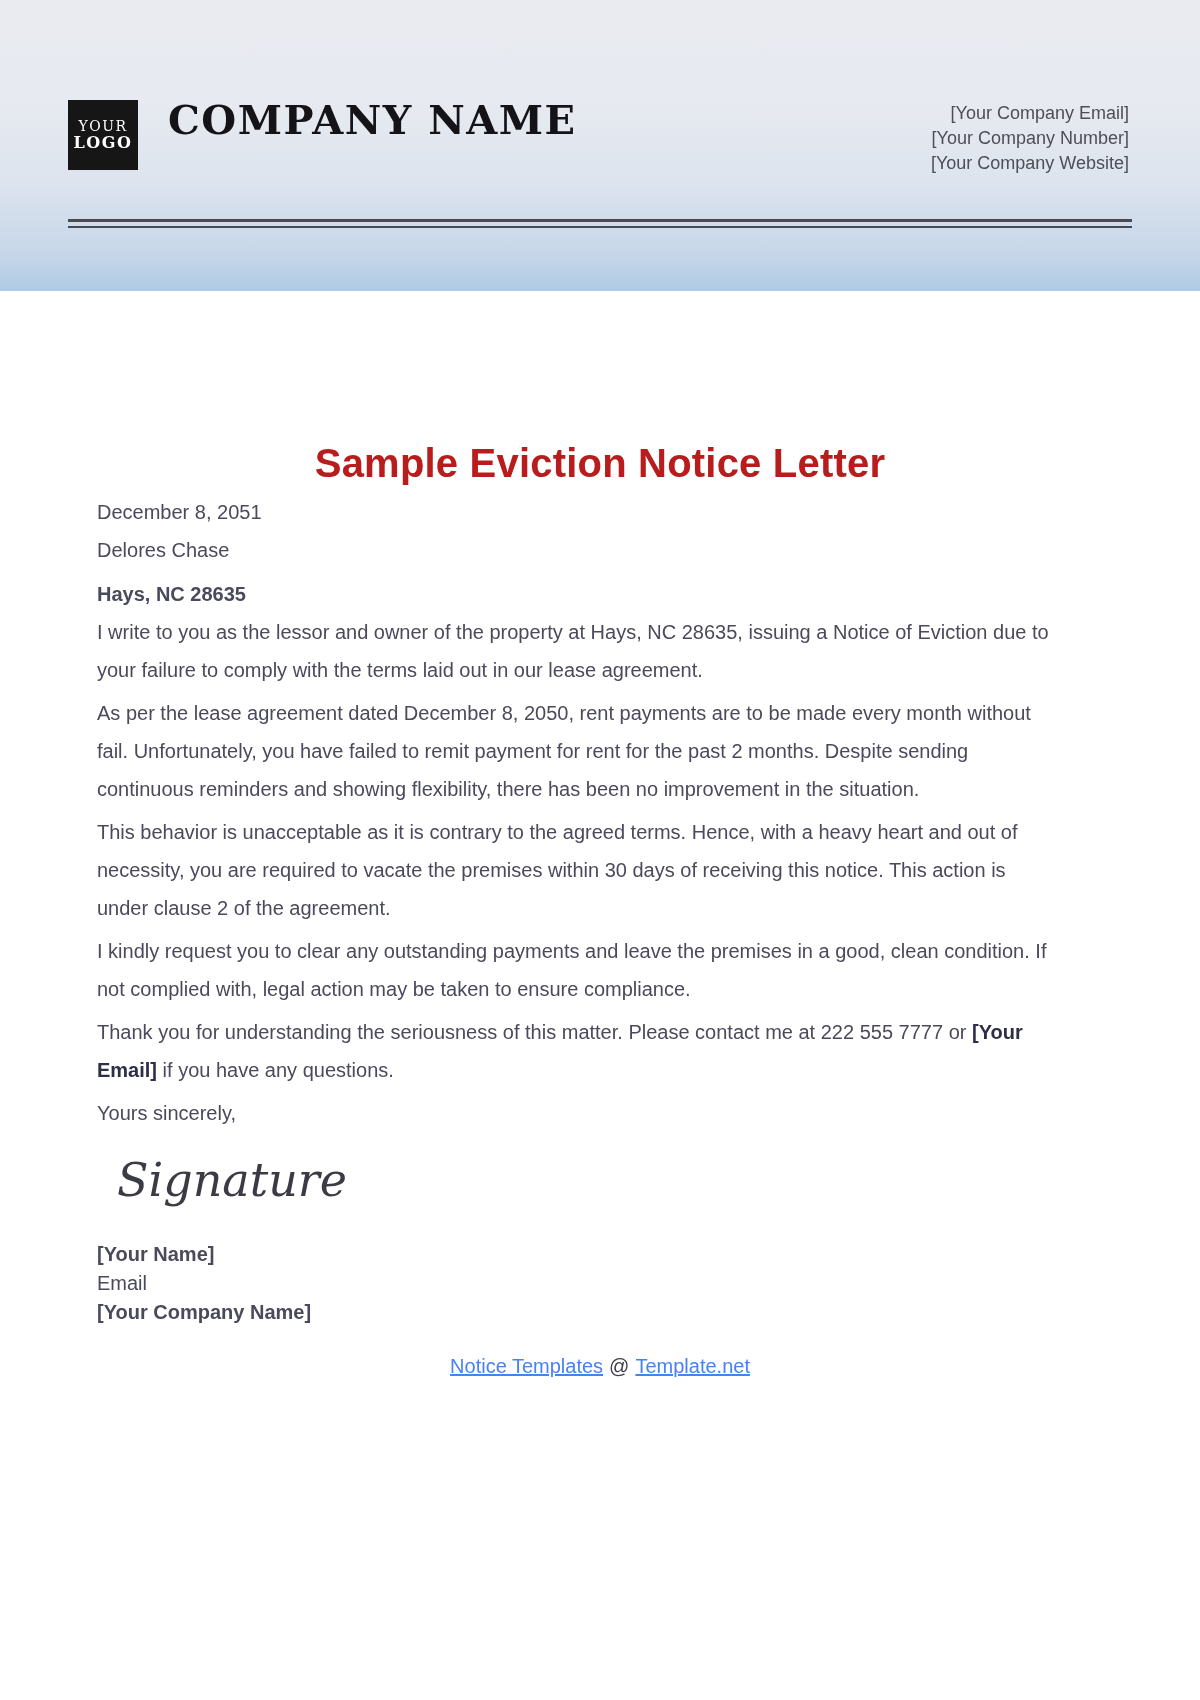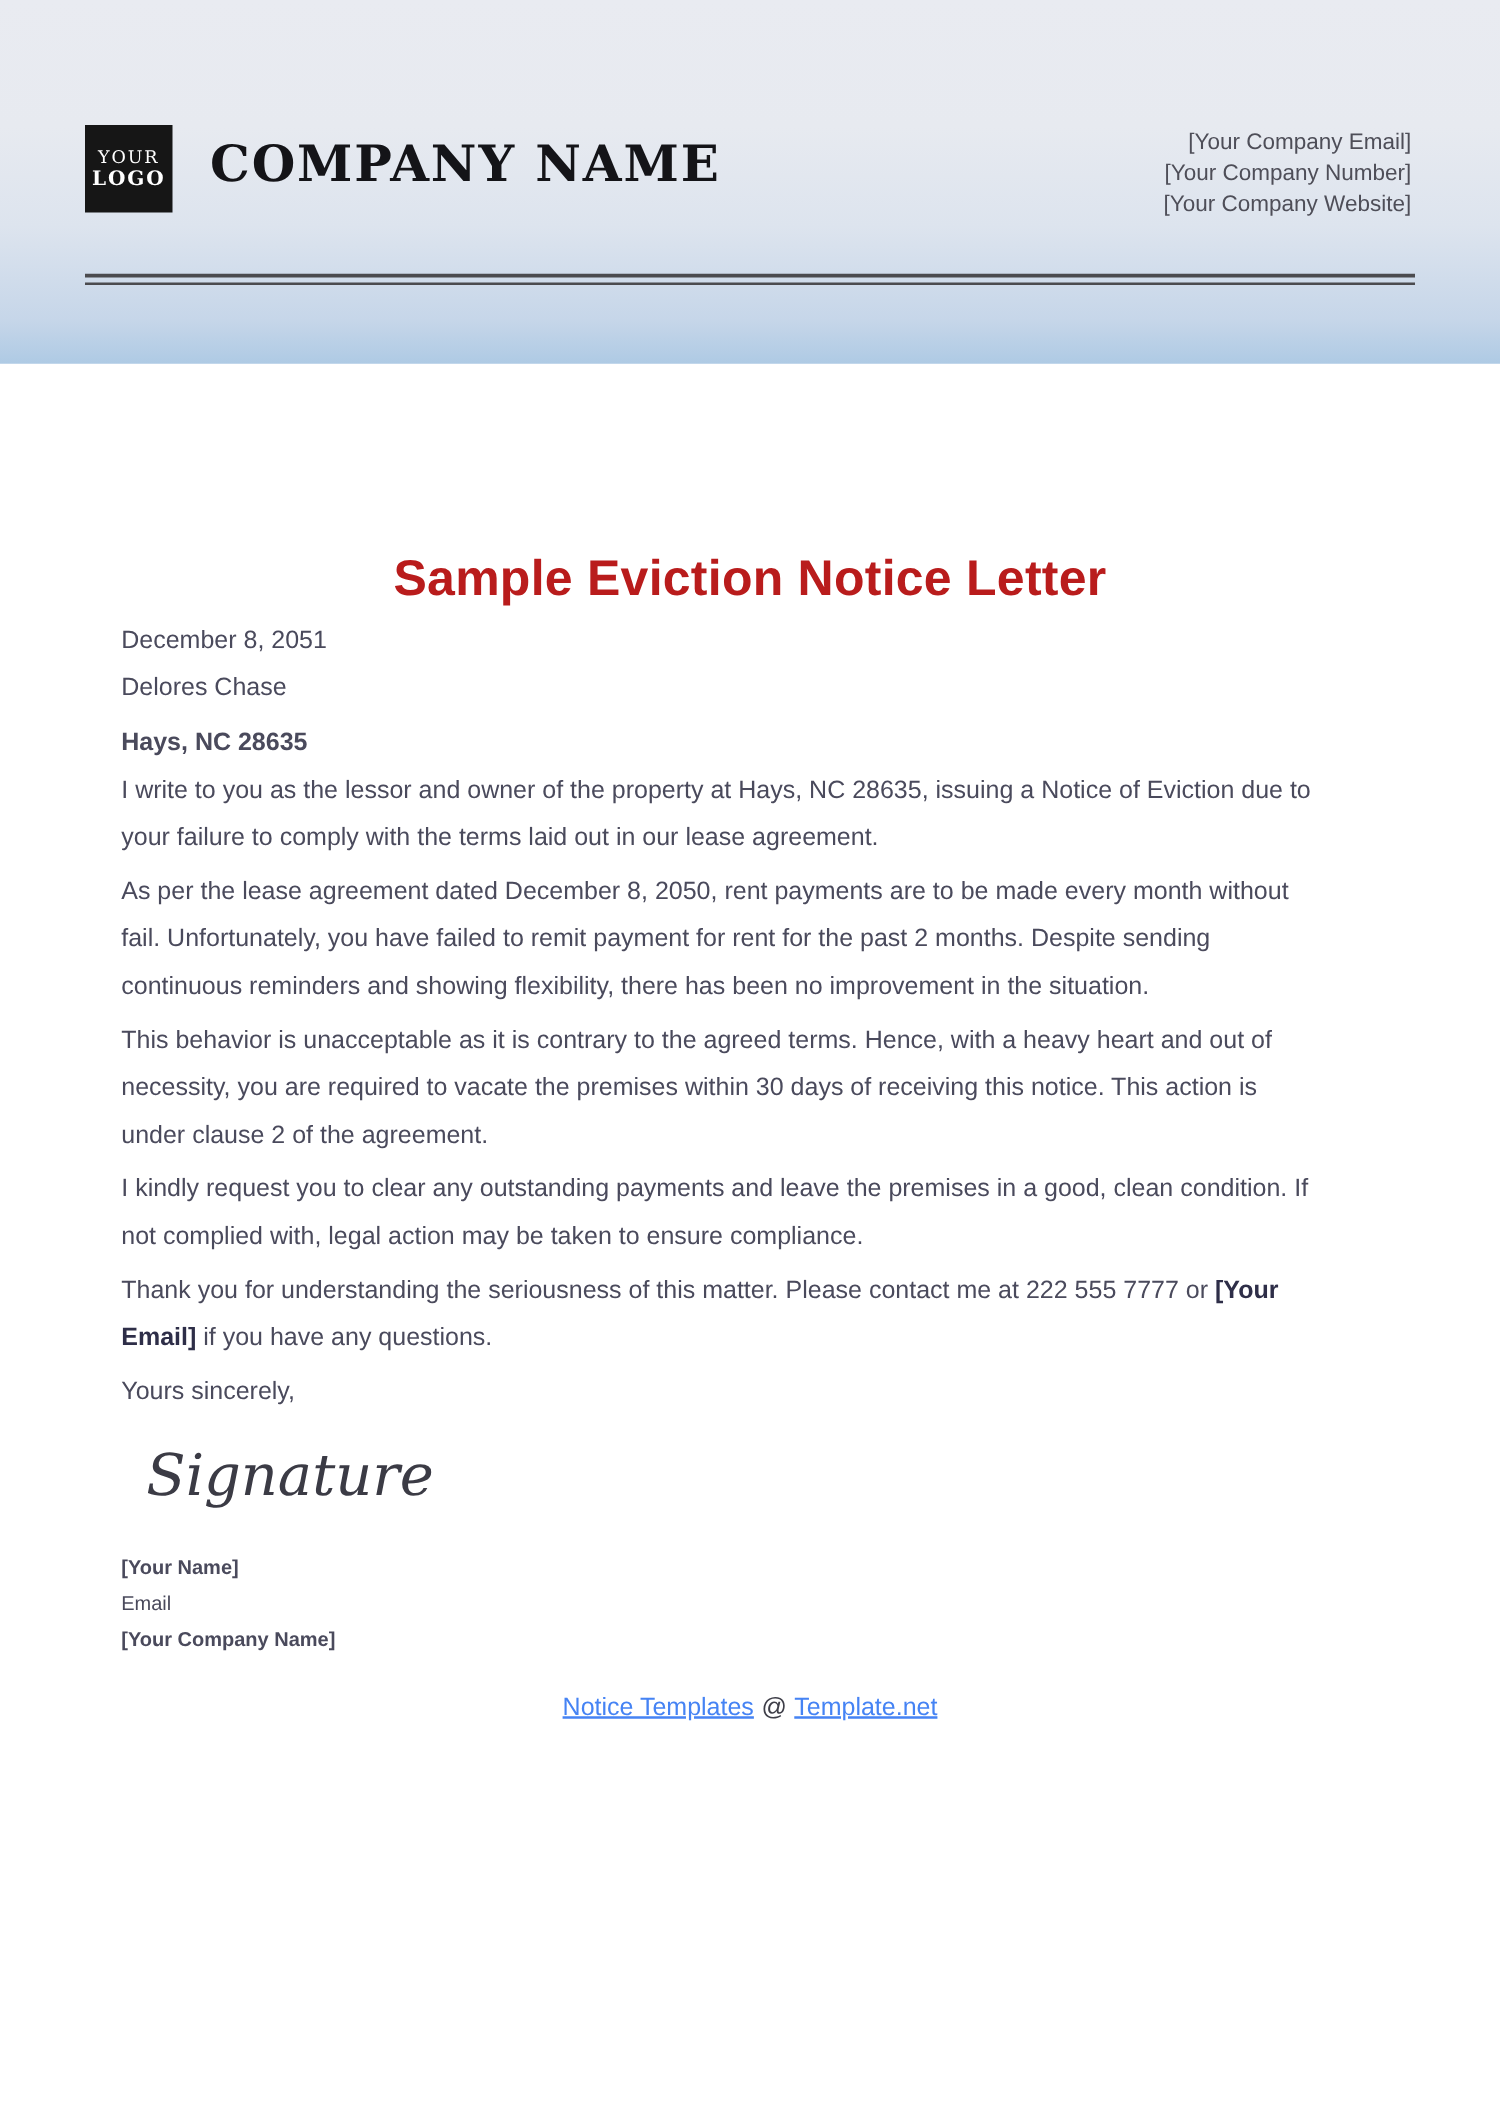--- a/index.html
+++ b/index.html
@@ -30,21 +30,21 @@
     background: #161616;
     color: #ffffff;
     display: flex; flex-direction: column;
     align-items: center; justify-content: center;
     font-family: "DejaVu Serif", serif;
     line-height: 1.1;
   }
   .logo-line1 { font-size: 14px; letter-spacing: 1.5px; }
   .logo-line2 { font-size: 16px; font-weight: bold; letter-spacing: 1.5px; }
   .company-name {
-    position: absolute; left: 168px; top: 108px;
+    position: absolute; left: 168px; top: 96px;
     font-family: "DejaVu Serif", serif;
     font-weight: bold;
     font-size: 40px;
     letter-spacing: 1.5px;
     color: #141418;
     white-space: nowrap;
   }
   .contact-info {
     position: absolute; right: 71px; top: 101px;
     text-align: right;
@@ -90,21 +90,21 @@
     padding-left: 20px;
     height: 60px;
     font-family: "DejaVu Serif", serif;
     font-style: italic;
     font-size: 46px; line-height: 60px;
     color: #3b3b45;
   }
   .sender-block { margin-top: 30px; }
   .sender-line {
     margin: 0;
-    font-size: 16px; line-height: 29px;
+    font-size: 20px; line-height: 29px;
     color: #4a4a5c;
   }
   .page-footer {
     margin-top: 26px;
     text-align: center;
     font-size: 20px; line-height: 26px;
     color: #3e3e48;
   }
   .page-footer a {
     color: #4583f4;

